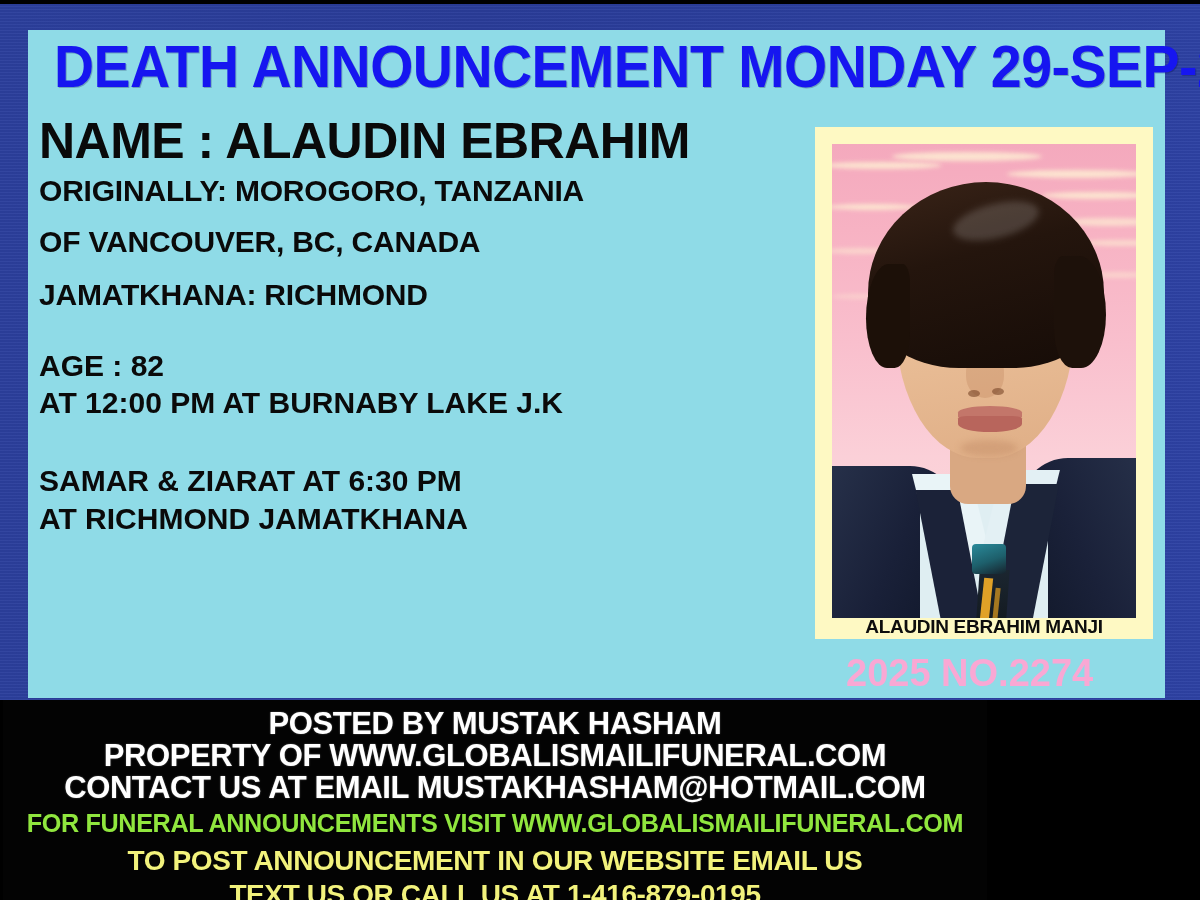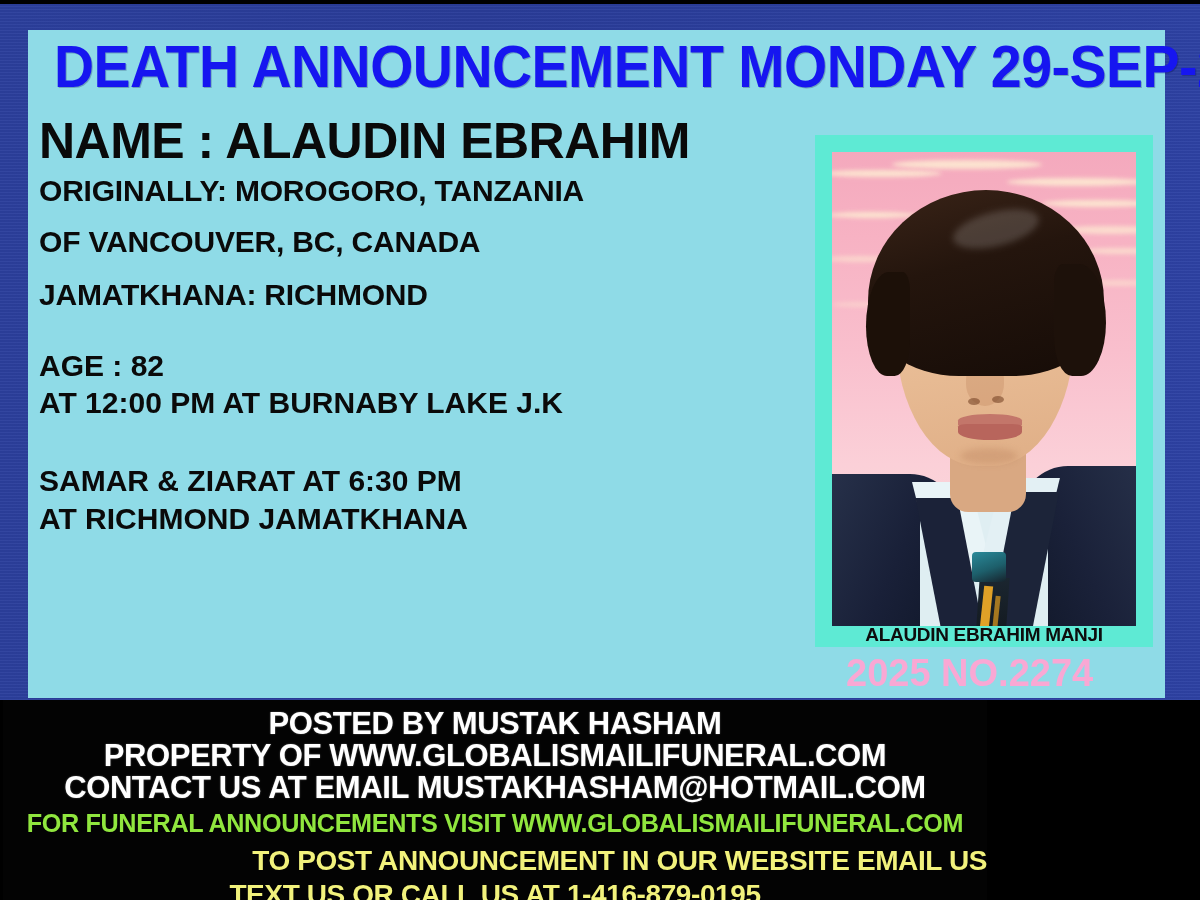--- a/index.html
+++ b/index.html
@@ -52,22 +52,22 @@
     margin-top:14px;
     font-size:30px;font-weight:bold;line-height:37px;
     letter-spacing:-0.2px;
   }
   .gap-block{margin-top:34px;font-size:30px;font-weight:bold;line-height:37px;}
   .gap-block2{margin-top:38px;font-size:30px;font-weight:bold;line-height:38px;}
   .gap-block3{margin-top:40px;font-size:30px;font-weight:bold;line-height:38px;}
 
   
   .photo-frame{
-    position:absolute;left:815px;top:135px;width:338px;height:512px;
-    background:#5eead4;
+    position:absolute;left:815px;top:127px;width:338px;height:512px;
+    background:#fef9c3;
   }
   .photo-inner{
     position:absolute;left:17px;top:17px;width:304px;height:474px;
     overflow:hidden;
     background:linear-gradient(180deg,#f4a9bd 0%,#f7b2c3 18%,#f9bfcd 42%,#fbd0d8 66%,#f7d9da 86%,#f2dcd4 100%);
   }
   
   .cloud{position:absolute;background:#fde9d2;border-radius:50%;filter:blur(2px);opacity:.9;}
   .c1{left:-10px;top:18px;width:120px;height:7px;}
   .c2{left:60px;top:8px;width:150px;height:9px;}
@@ -161,21 +161,21 @@
   .f-w1{padding-top:8px;}
   .f-green{
     color:#90e63e;font-weight:bold;font-size:26px;line-height:33px;
     letter-spacing:-0.4px;white-space:nowrap;margin-top:3px;
     transform:scaleX(.97);
   }
   .f-yellow{
     color:#f2f27c;font-weight:bold;font-size:28px;line-height:34px;
     letter-spacing:-0.4px;white-space:nowrap;
   }
-  .f-y1{margin-top:4px;text-align:right;}
+  .f-y1{margin-top:4px;}
 </style>
 </head>
 <body>
 
 <div class="poster">
 
   <div class="navy-frame"></div>
 
   <div class="cyan-panel"></div>
 

